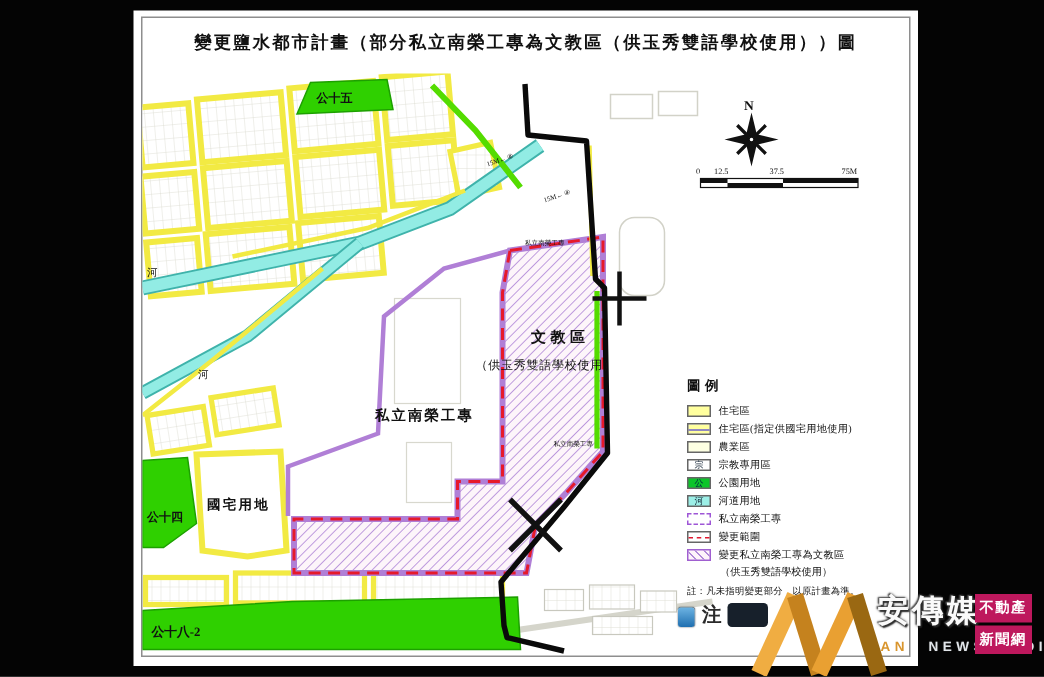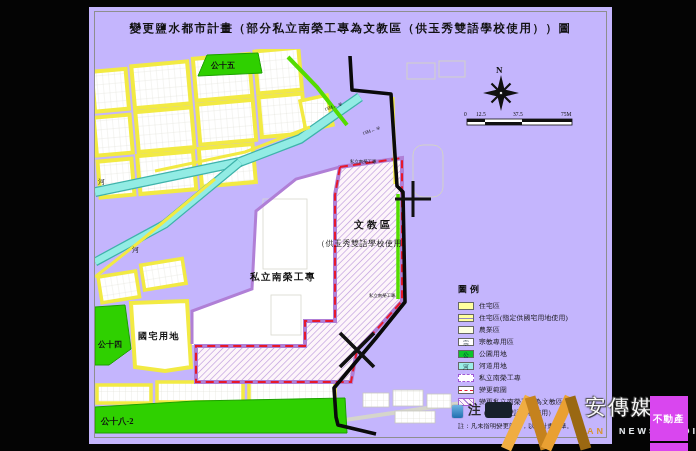--- a/index.html
+++ b/index.html
@@ -1,26 +1,26 @@
 <!DOCTYPE html>
 <html><head>
 <meta charset="utf-8">
 <style>
   html,body{margin:0;padding:0;background:#000;}
   .stage{position:relative;width:696px;height:451px;background:#040404;overflow:hidden;
          font-family:"Liberation Serif","DejaVu Serif",serif;}
-  .page{position:absolute;left:89px;top:7px;width:523px;height:437px;background:#c4b5fd;}
+  .page{position:absolute;left:89px;top:7px;width:523px;height:437px;background:#ffffff;}
   .inner-frame{position:absolute;left:5px;top:4px;right:5px;bottom:6px;border:1px solid #8e8e8e;pointer-events:none;}
   .doc-title{position:absolute;left:0;top:14px;width:100%;text-align:center;font-size:11.5px;
              font-weight:bold;letter-spacing:1.5px;color:#111;}
   .map-area{position:absolute;left:6px;top:42px;width:511px;height:390px;}
   svg text{font-family:"Liberation Serif","DejaVu Serif",serif;fill:#111;}
 
   
-  .legend{position:absolute;left:369px;top:244px;width:150px;color:#111;margin-top:32px;}
+  .legend{position:absolute;left:369px;top:244px;width:150px;color:#111;}
   .legend-title{font-size:9px;font-weight:bold;letter-spacing:3px;margin-bottom:4px;}
   .legend-item{display:flex;align-items:center;height:12px;}
   .legend-item .lab{font-size:6.8px;letter-spacing:0.2px;white-space:nowrap;}
   .sw{width:16px;height:8px;border:1px solid #666;margin-right:5px;flex:none;
       font-size:6px;line-height:8px;text-align:center;color:#123;box-sizing:border-box;}
   .sw-residential{background:#ffff9e;}
   .sw-residential-housing{background:repeating-linear-gradient(0deg,#ffff9e 0 2px,#9188c0 2px 3px,#ffff9e 3px 8px);}
   .sw-agriculture{background:#fdffe2;}
   .sw-religion{background:#ffffff;}
   .sw-park{background:#0cc52a;color:#024;}
@@ -34,29 +34,29 @@
 
   
   .wm{position:absolute;left:438px;top:389px;width:258px;height:62px;font-family:"Liberation Sans","DejaVu Sans",sans-serif;}
   .wm *{position:absolute;}
   .wm-note-icon{left:14px;top:16px;width:11px;height:13px;border-radius:2px;
      background:linear-gradient(#6db3e2,#1f6fb0);box-shadow:0 0 1px #123;}
   .wm-note-label{left:30px;top:12px;font-size:13px;font-weight:bold;color:#2a2a2a;
      font-family:"Liberation Serif","DejaVu Serif",serif;}
   .wm-darkbox{left:47px;top:13px;width:27px;height:16px;background:#17202b;border-radius:3px;}
   .wm-logo{left:56px;top:0;width:120px;height:62px;}
-  .wm-brand{left:147px;top:4px;font-size:21px;font-weight:normal;color:#fafafa;letter-spacing:2px;
+  .wm-brand{left:147px;top:4px;font-size:21px;font-weight:bold;color:#fafafa;letter-spacing:2px;
      font-family:"Liberation Serif","DejaVu Serif",serif;
      text-shadow:0 0 2px #444,1px 1px 1px #222,-1px -1px 1px #555;}
   .wm-sub{left:149px;top:37px;font-size:9px;font-weight:bold;letter-spacing:3px;white-space:nowrap;}
   .wm-sub .an{color:#d9952d;}
   .wm-sub .rest{color:#e2e6ea;text-shadow:0 0 1px #333;padding-left:32px;}
   .wm-tags{left:212px;top:7px;width:46px;}
-  .wm-tag{position:static;display:block;background:#d946ef;color:#fff;font-size:9.5px;line-height:11px;
-     padding:17px 3px;margin-bottom:2px;letter-spacing:1px;font-weight:bold;width:max-content;}
+  .wm-tag{position:static;display:block;background:#be185d;color:#fff;font-size:9.5px;line-height:11px;
+     padding:4px 3px;margin-bottom:2px;letter-spacing:1px;font-weight:bold;width:max-content;}
 </style>
 </head>
 <body>
 
 <div class="stage">
   <div class="page">
     <div class="inner-frame"></div>
     <div class="doc-title">變更鹽水都市計畫（部分私立南榮工專為文教區（供玉秀雙語學校使用））圖</div>
 
     <div class="map-area">

